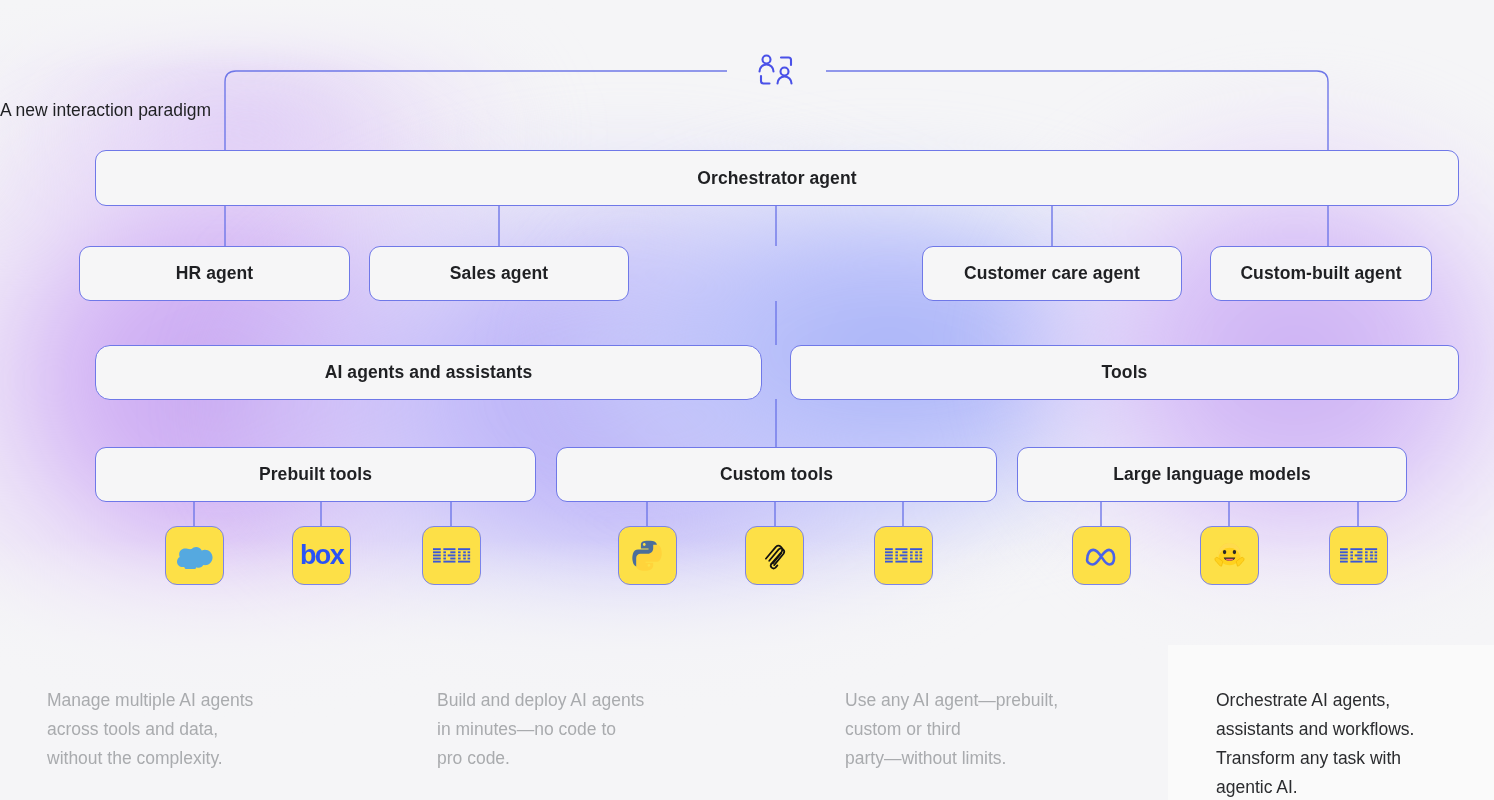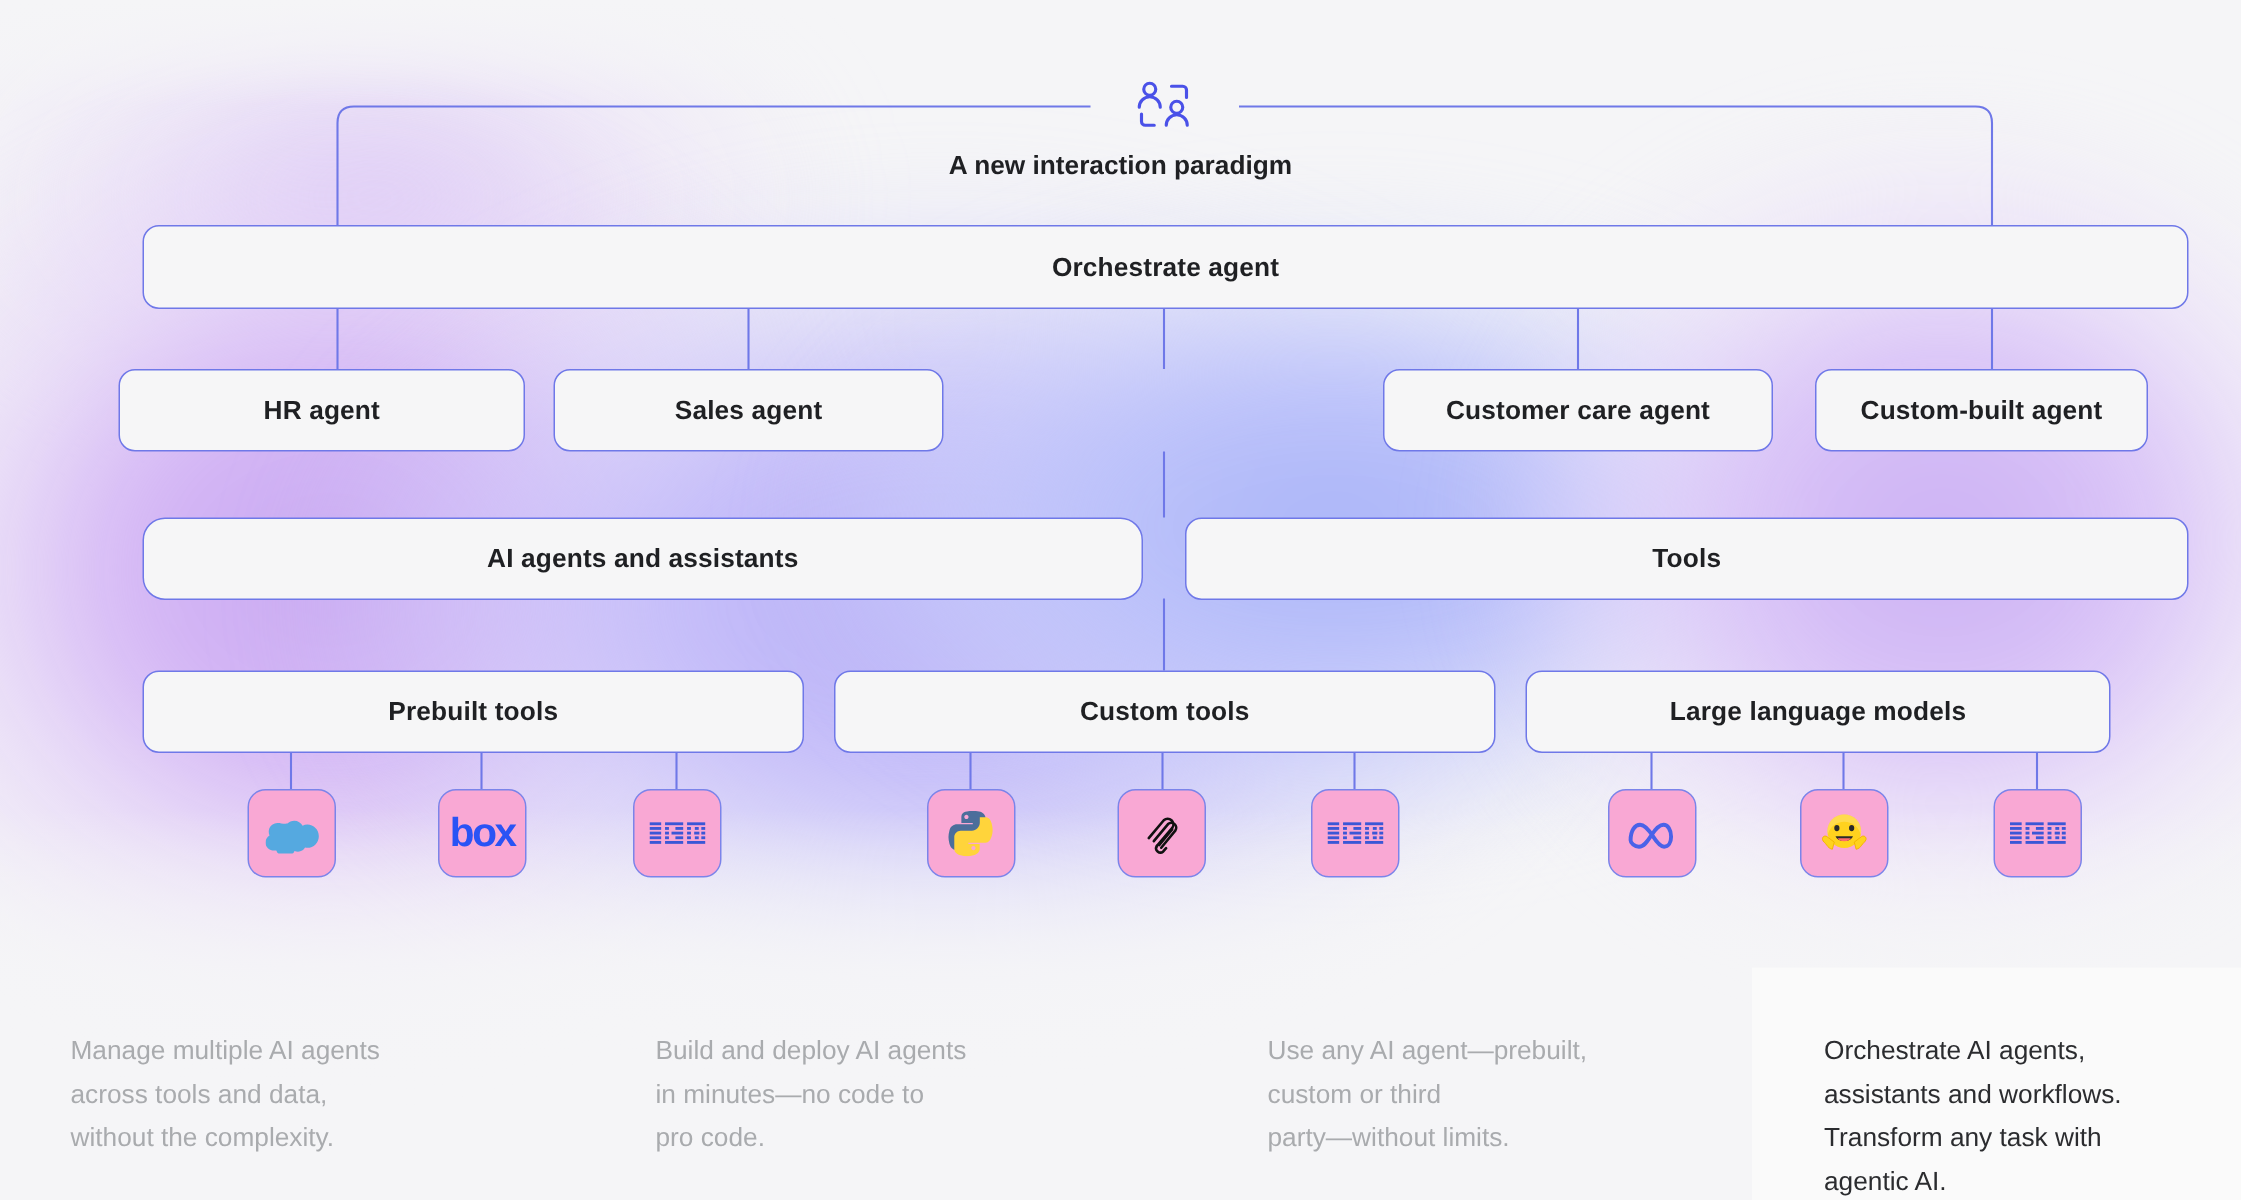--- a/index.html
+++ b/index.html
@@ -61,30 +61,30 @@
     background:#f6f6f7;
     border:1.3px solid #6f78e8;
     border-radius:11px;
     display:flex;align-items:center;justify-content:center;
     color:#1f2023;
     font-weight:700;
     letter-spacing:0.1px;
   }
 
   .paradigm-label{
-    position:absolute;left:0;right:0;top:100px;text-align:center;
-    font-size:17.5px;font-weight:700;color:#1f2023;
+    position:absolute;left:0;right:0;top:100px;
+    font-size:17.5px;font-weight:400;color:#1f2023;
   }
   .paradigm-icon{position:absolute;left:755px;top:52px;width:42px;height:38px;}
 
   
   .logo-tile{
     position:absolute;box-sizing:border-box;
     width:59px;height:59px;border-radius:12px;
-    background:#f9a8d4;border:1.3px solid #7b84ea;
+    background:#fde047;border:1.3px solid #7b84ea;
     display:flex;align-items:center;justify-content:center;
   }
   .logo-tile svg, .logo-tile span{display:block;}
 
   
   .caption{
     position:absolute;font-size:17.5px;line-height:29px;
     color:#a9abae;font-weight:400;white-space:pre-line;
   }
   .caption.dark{color:#2b2c2f;}
@@ -146,21 +146,21 @@
 
         <path d="M26,5.5 h7.5 a2.5,2.5 0 0 1 2.5,2.5 v5"></path>
         <path d="M6,24 v5 a2.5,2.5 0 0 0 2.5,2.5 h6"></path>
       </g>
     </svg>
   </div>
 
   <div class="paradigm-label">A new interaction paradigm</div>
 
   <div class="node" style="left:95px;top:150px;width:1364px;height:56px;font-size:17.5px;">
-    <span>Orchestrate agent</span>
+    <span>Orchestrator agent</span>
   </div>
 
   <div class="node" style="left:79px;top:246px;width:271px;height:55px;font-size:17.5px;">
     <span>HR agent</span>
   </div>
   <div class="node" style="left:369px;top:246px;width:260px;height:55px;font-size:17.5px;">
     <span>Sales agent</span>
   </div>
   <div class="node" style="left:922px;top:246px;width:260px;height:55px;font-size:17.5px;">
     <span>Customer care agent</span>

